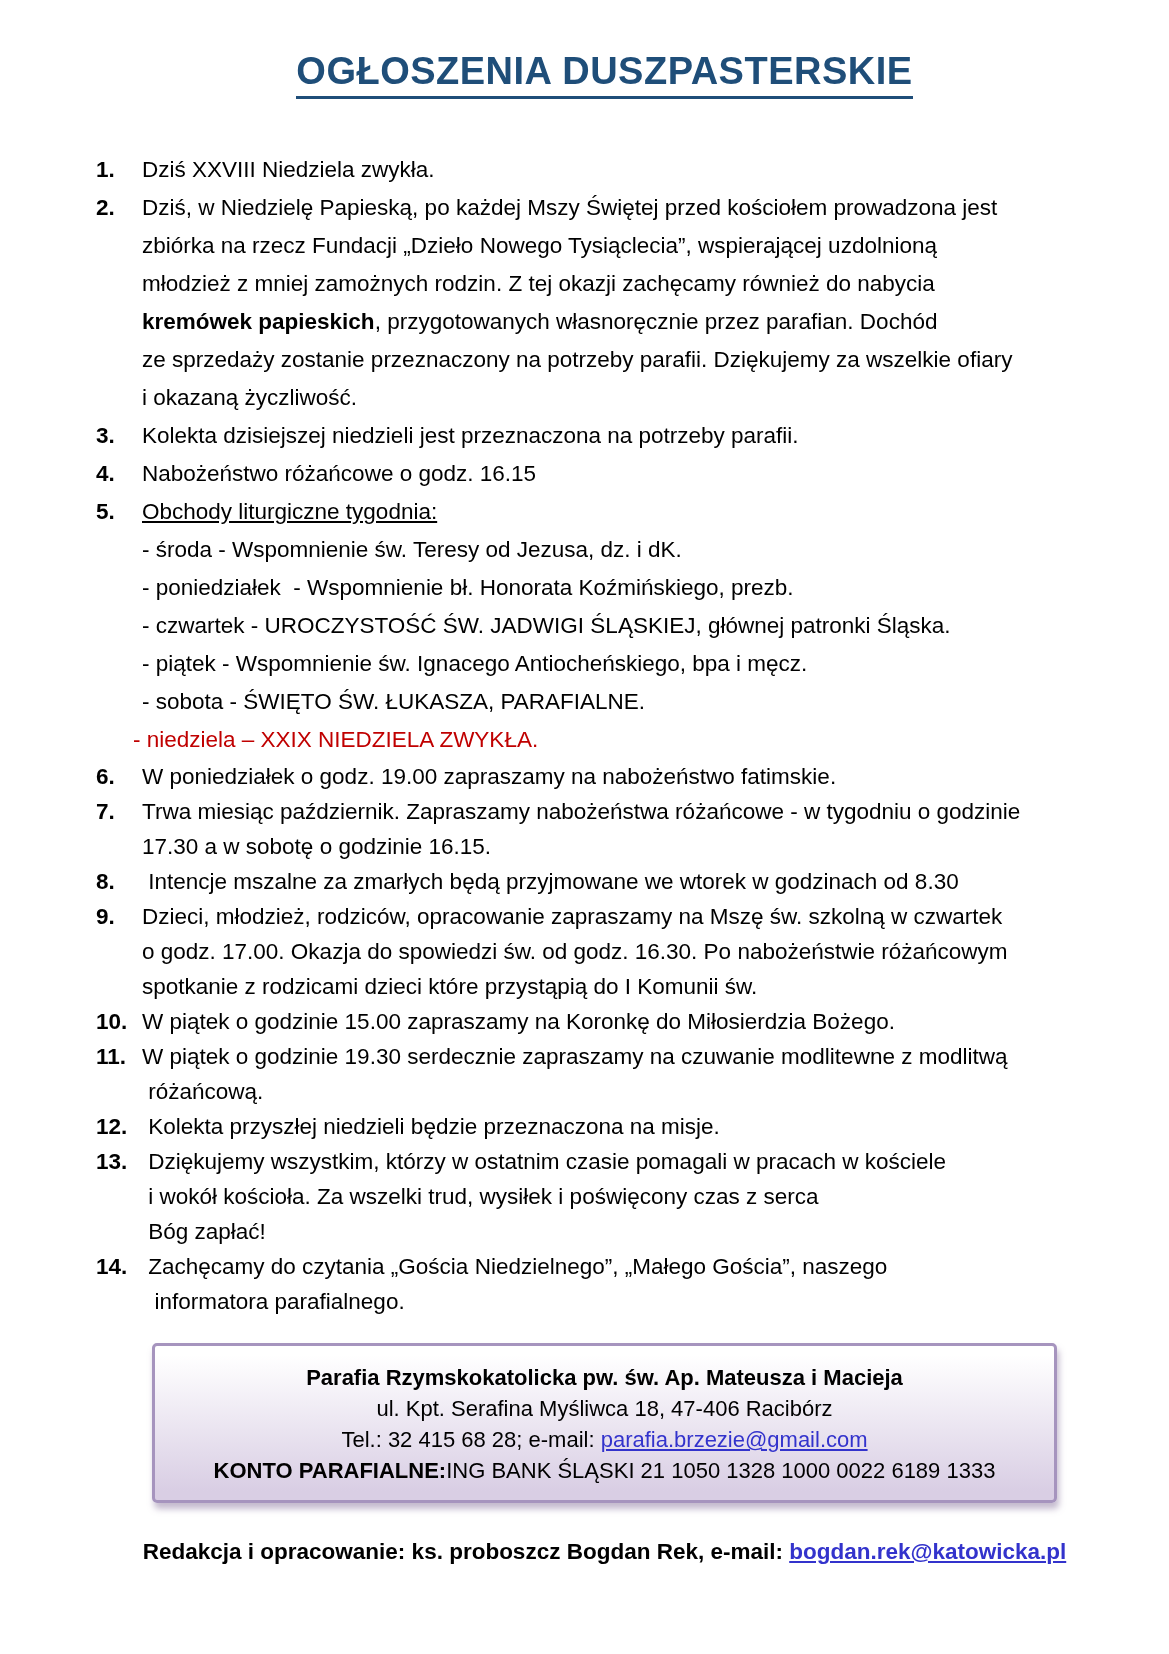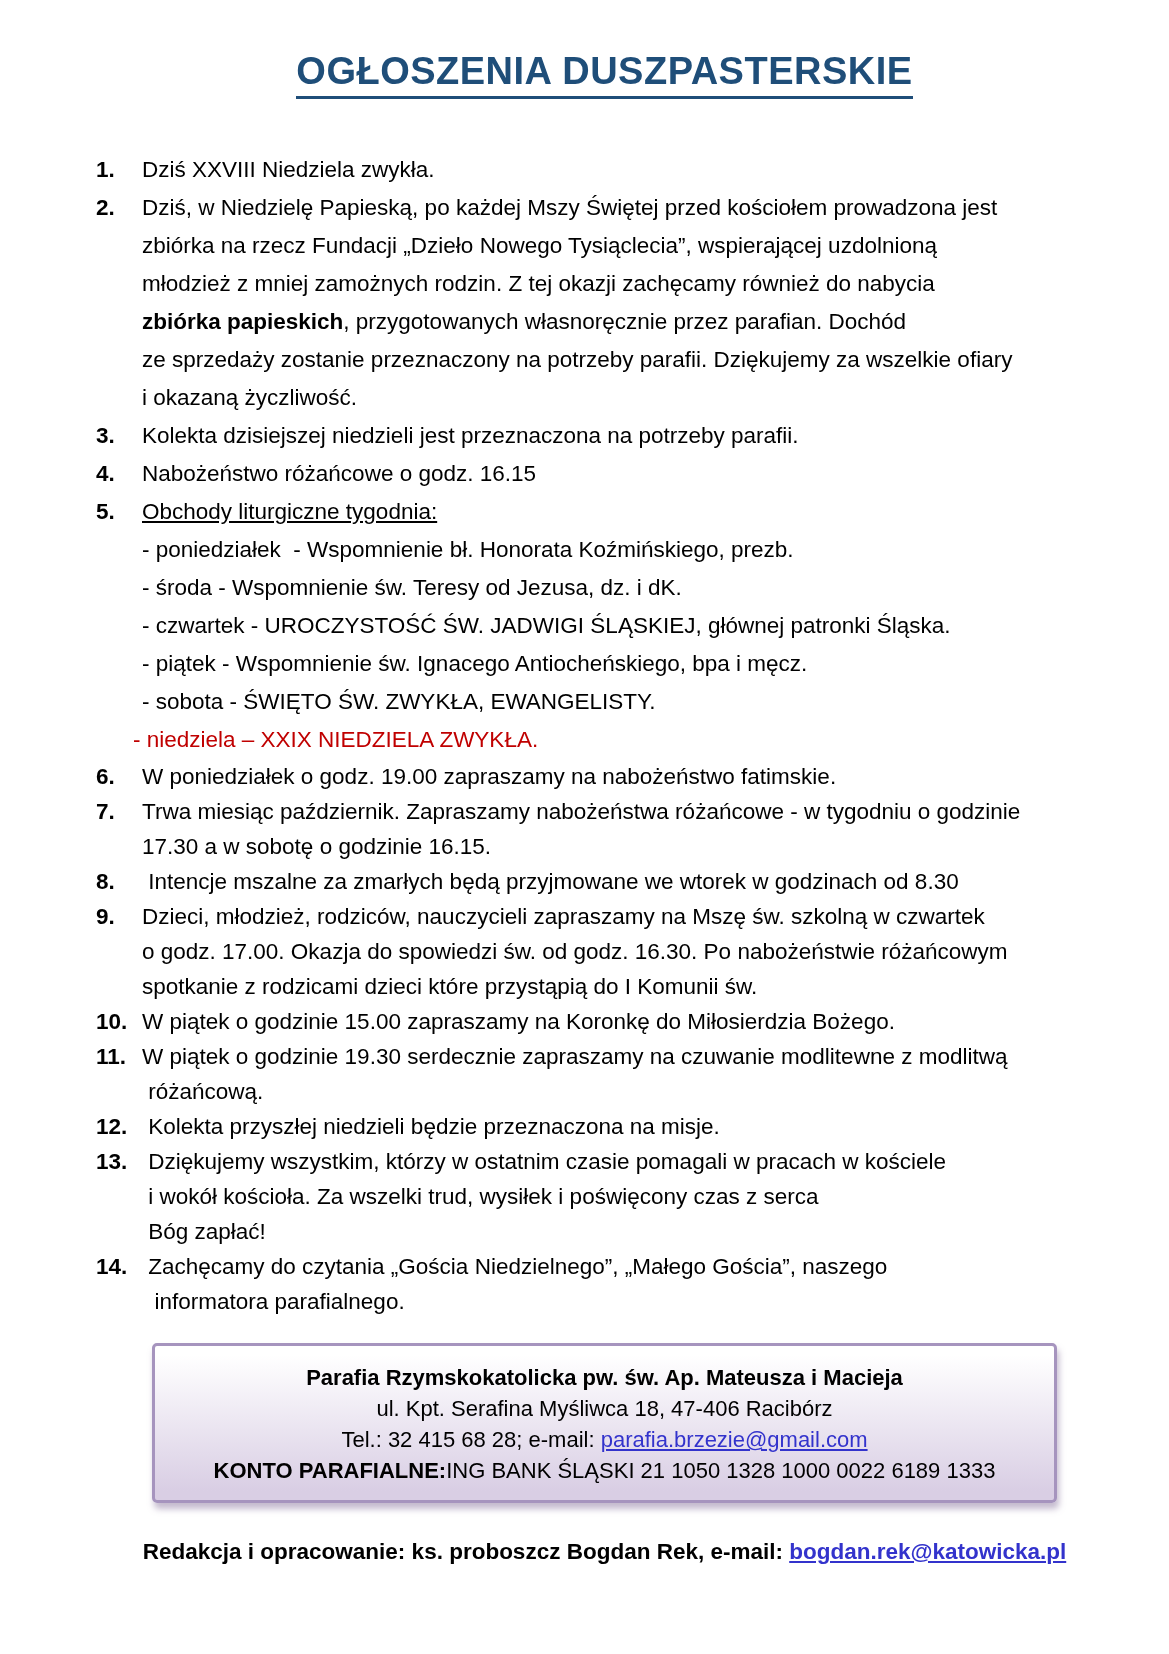--- a/index.html
+++ b/index.html
@@ -62,46 +62,46 @@
         <div class="content">
           <div class="line"><span>Dziś XXVIII Niedziela zwykła.</span></div>
         </div>
       </div>
       <div class="item wide">
         <span class="num">2.</span>
         <div class="content">
           <div class="line"><span>Dziś, w Niedzielę Papieską, po każdej Mszy Świętej przed kościołem prowadzona jest</span></div>
           <div class="line"><span>zbiórka na rzecz Fundacji „Dzieło Nowego Tysiąclecia”, wspierającej uzdolnioną</span></div>
           <div class="line"><span>młodzież z mniej zamożnych rodzin. Z tej okazji zachęcamy również do nabycia</span></div>
-          <div class="line"><span class="b">zbiórka papieskich</span><span>, przygotowanych własnoręcznie przez parafian. Dochód</span></div>
+          <div class="line"><span class="b">kremówek papieskich</span><span>, przygotowanych własnoręcznie przez parafian. Dochód</span></div>
           <div class="line"><span>ze sprzedaży zostanie przeznaczony na potrzeby parafii. Dziękujemy za wszelkie ofiary</span></div>
           <div class="line"><span>i okazaną życzliwość.</span></div>
         </div>
       </div>
       <div class="item wide">
         <span class="num">3.</span>
         <div class="content">
           <div class="line"><span>Kolekta dzisiejszej niedzieli jest przeznaczona na potrzeby parafii.</span></div>
         </div>
       </div>
       <div class="item wide">
         <span class="num">4.</span>
         <div class="content">
           <div class="line"><span>Nabożeństwo różańcowe o godz. 16.15</span></div>
         </div>
       </div>
       <div class="item wide">
         <span class="num">5.</span>
         <div class="content">
           <div class="line"><span class="u">Obchody liturgiczne tygodnia:</span></div>
+          <div class="line"><span>- środa - Wspomnienie św. Teresy od Jezusa, dz. i dK.</span></div>
           <div class="line"><span>- poniedziałek  - Wspomnienie bł. Honorata Koźmińskiego, prezb.</span></div>
-          <div class="line"><span>- środa - Wspomnienie św. Teresy od Jezusa, dz. i dK.</span></div>
           <div class="line"><span>- czwartek - UROCZYSTOŚĆ ŚW. JADWIGI ŚLĄSKIEJ, głównej patronki Śląska.</span></div>
           <div class="line"><span>- piątek - Wspomnienie św. Ignacego Antiocheńskiego, bpa i męcz.</span></div>
-          <div class="line"><span>- sobota - ŚWIĘTO ŚW. ZWYKŁA, EWANGELISTY.</span></div>
+          <div class="line"><span>- sobota - ŚWIĘTO ŚW. ŁUKASZA, PARAFIALNE.</span></div>
           <div class="line red-line"><span class="red">- niedziela – XXIX NIEDZIELA ZWYKŁA.</span></div>
         </div>
       </div>
       <div class="item tight">
         <span class="num">6.</span>
         <div class="content">
           <div class="line"><span>W poniedziałek o godz. 19.00 zapraszamy na nabożeństwo fatimskie.</span></div>
         </div>
       </div>
       <div class="item tight">
@@ -113,21 +113,21 @@
       </div>
       <div class="item tight">
         <span class="num">8.</span>
         <div class="content">
           <div class="line"><span> Intencje mszalne za zmarłych będą przyjmowane we wtorek w godzinach od 8.30</span></div>
         </div>
       </div>
       <div class="item tight">
         <span class="num">9.</span>
         <div class="content">
-          <div class="line"><span>Dzieci, młodzież, rodziców, nauczycieli zapraszamy na Mszę św. szkolną w czwartek</span></div>
+          <div class="line"><span>Dzieci, młodzież, rodziców, opracowanie zapraszamy na Mszę św. szkolną w czwartek</span></div>
           <div class="line"><span>o godz. 17.00. Okazja do spowiedzi św. od godz. 16.30. Po nabożeństwie różańcowym</span></div>
           <div class="line"><span>spotkanie z rodzicami dzieci które przystąpią do I Komunii św.</span></div>
         </div>
       </div>
       <div class="item tight">
         <span class="num">10.</span>
         <div class="content">
           <div class="line"><span>W piątek o godzinie 15.00 zapraszamy na Koronkę do Miłosierdzia Bożego.</span></div>
         </div>
       </div>

